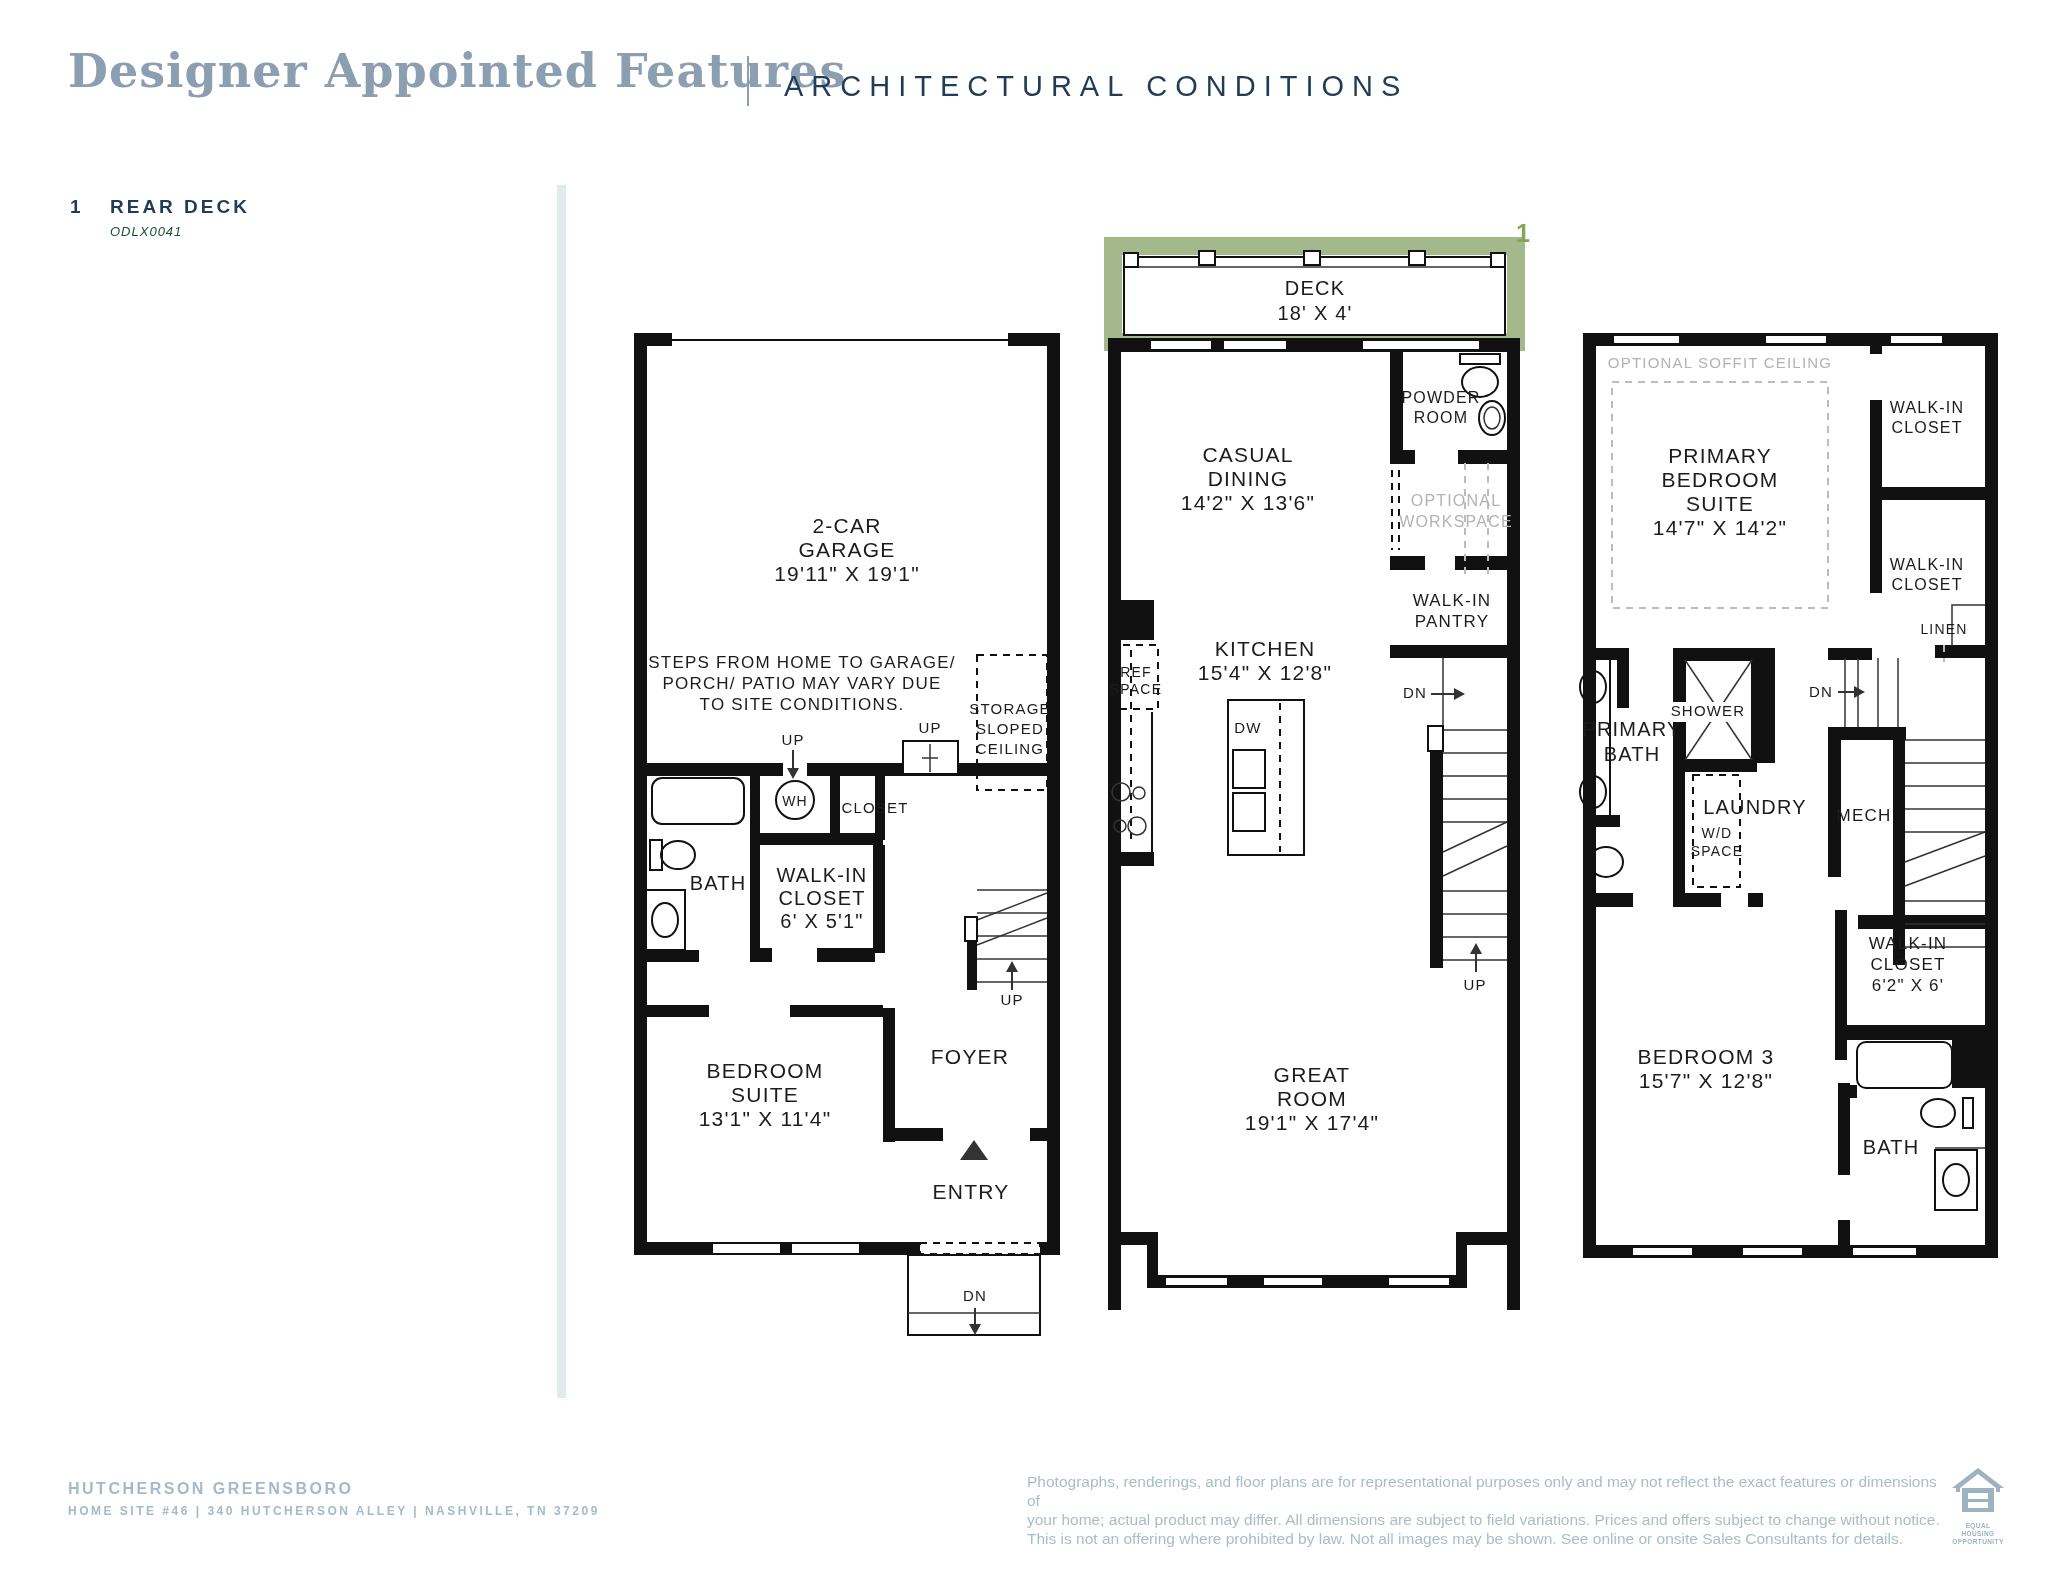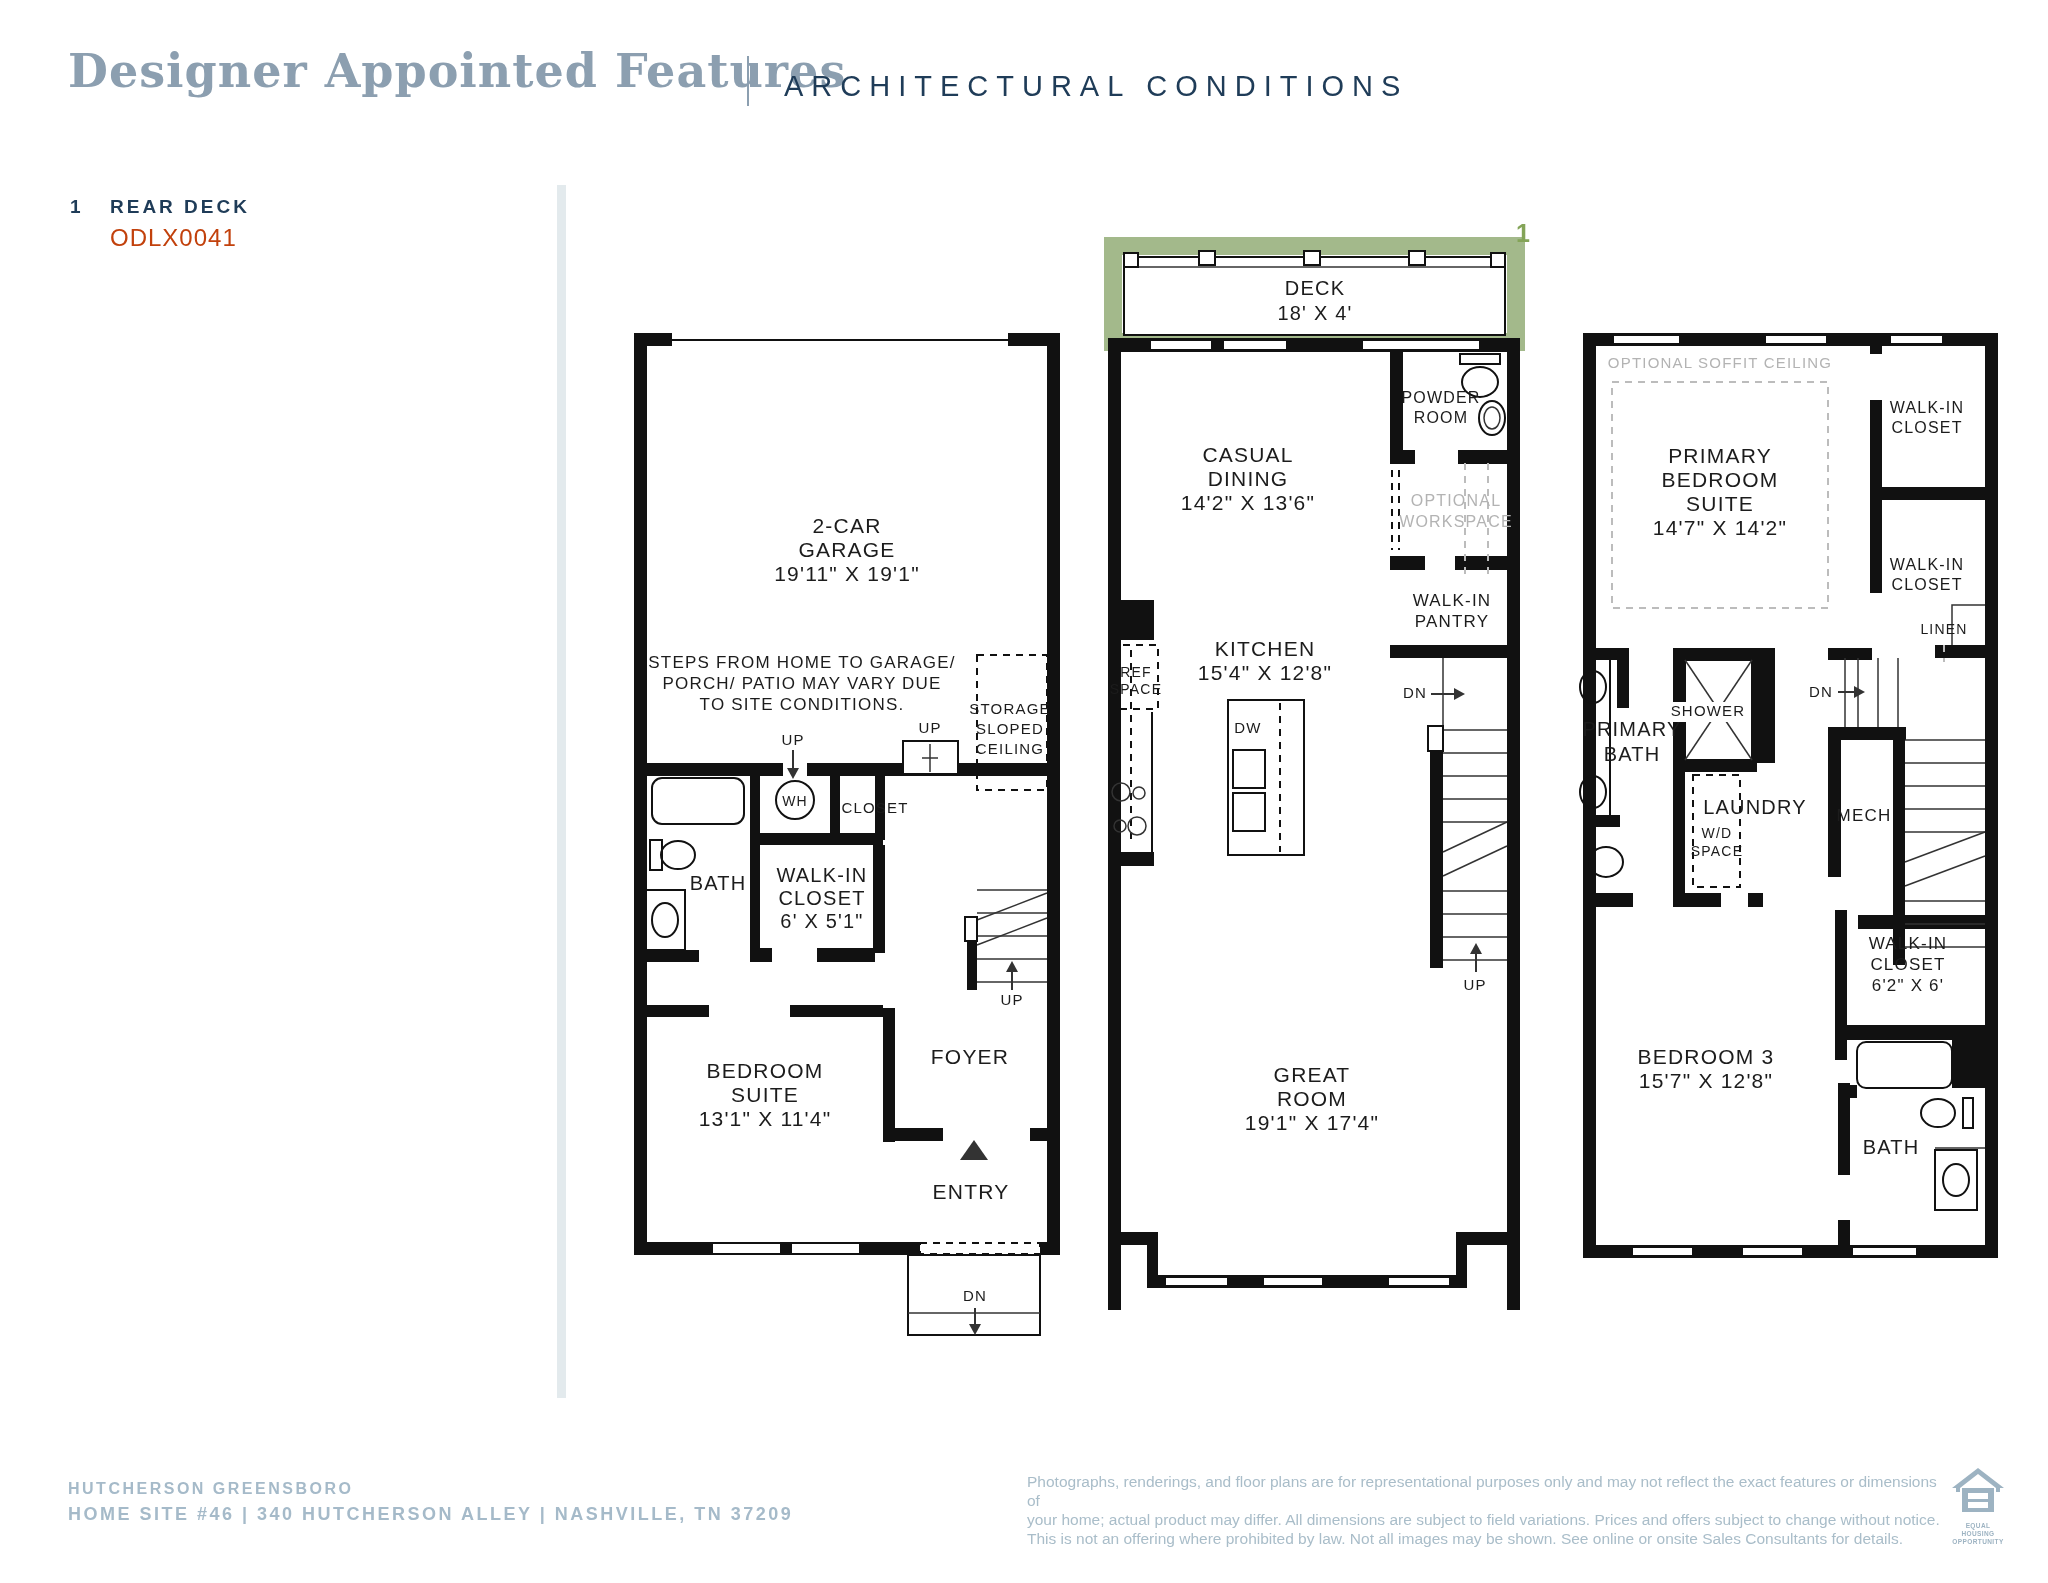--- a/index.html
+++ b/index.html
@@ -4,37 +4,37 @@
 <style>
   html,body{margin:0;padding:0;background:#fff;}
   .page{position:relative;width:2048px;height:1583px;background:#fff;overflow:hidden;font-family:"Liberation Sans",sans-serif;}
   .abs{position:absolute;}
   .title{left:68px;top:44px;font-family:"DejaVu Serif",serif;font-weight:700;font-size:46px;color:#8c9fb0;letter-spacing:1px;}
   .hdr-bar{left:747px;top:56px;width:2px;height:50px;background:#8c9fb0;}
   .subheading{left:784px;top:70px;font-size:29px;font-weight:500;color:#1f3c58;letter-spacing:8px;}
   .desc{left:69px;top:122px;font-size:19px;color:#9db0bd;}
   .legend-num{left:70px;top:196px;font-size:19px;font-weight:700;color:#1f3c58;}
   .legend-name{left:110px;top:196px;font-size:19px;font-weight:700;color:#1f3c58;letter-spacing:3px;}
-  .legend-code{left:110px;top:224px;font-size:24px;color:#c2410c;letter-spacing:1px;}
+  .legend-code{left:110px;top:224px;font-size:13px;color:#14532d;letter-spacing:1px;font-style:italic;}
   .vdiv{left:557px;top:185px;width:9px;height:1213px;background:#e3eaed;}
   .planssvg{left:0;top:0;}
   .lbl{text-anchor:middle;fill:#1c1c1c;font-family:"Liberation Sans",sans-serif;letter-spacing:1.2px;}
   .lbl.g{fill:#b3b3b3;}
   .lbl.grn{fill:#84a458;font-weight:700;letter-spacing:0;}
   .w{fill:#111;}
   .thin{stroke:#111;stroke-width:2;fill:none;}
   .thin1{stroke:#333;stroke-width:1.5;fill:none;}
   .whitefill{fill:#fff;stroke:#111;stroke-width:2;}
   .dash{stroke:#111;stroke-width:2;fill:none;stroke-dasharray:7 6;}
   .gdash{stroke:#bcbcbc;stroke-width:2;fill:none;stroke-dasharray:7 6;}
   .arrow{stroke:#333;stroke-width:2;fill:none;}
   .ah{fill:#333;stroke:none;}
   .deckband{stroke:#a3b98b;stroke-width:18;fill:none;}
   .ft-community{left:68px;top:1480px;font-size:16px;font-weight:700;color:#a5bac9;letter-spacing:2.5px;}
-  .ft-address{left:68px;top:1504px;font-size:18px;font-weight:700;color:#a5bac9;letter-spacing:2.5px;}
+  .ft-address{left:68px;top:1504px;font-size:12px;font-weight:700;color:#a5bac9;letter-spacing:2.5px;}
   .ft-disclaimer{left:1027px;top:1472px;width:920px;font-size:15.5px;line-height:19px;color:#a9bdc9;}
   .eho{left:1950px;top:1468px;width:56px;text-align:center;color:#9db3c2;}
   .eho-line{font-size:6.5px;font-weight:700;letter-spacing:0.4px;line-height:8px;color:#9db3c2;}
 </style>
 </head>
 <body>
 
 <div class="page">
 
   <div class="abs title">Designer Appointed Features</div>

